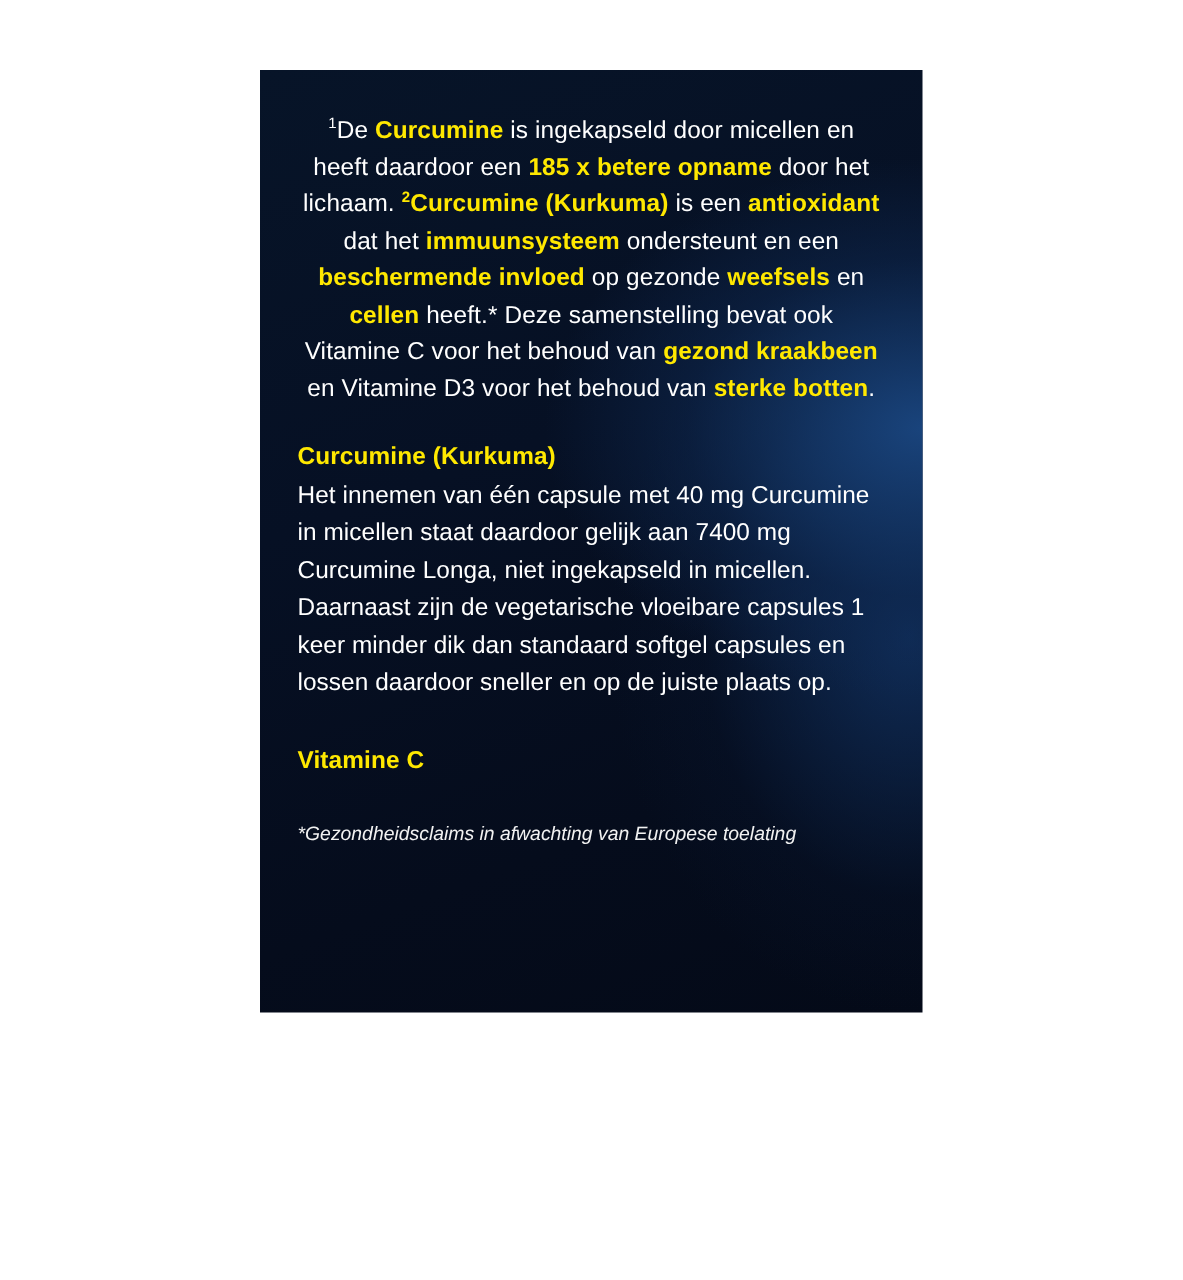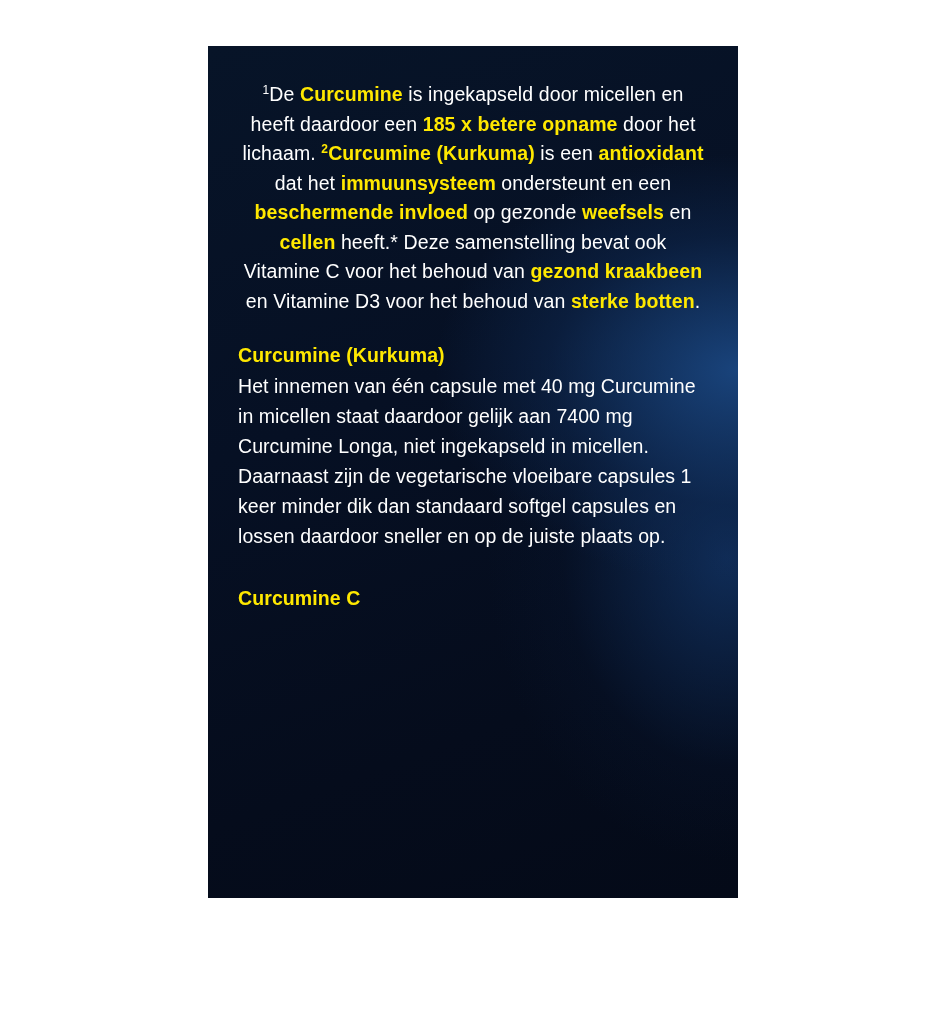--- a/index.html
+++ b/index.html
@@ -10,23 +10,23 @@
   body {
     width: 946px;
     height: 1024px;
     font-family: "Liberation Sans", sans-serif;
     -webkit-font-smoothing: antialiased;
   }
 
   #panel {
     position: absolute;
     left: 208px;
-    top: 46px;
+    top: 56px;
     width: 530px;
-    height: 852px;
+    height: 754px;
     background:
       radial-gradient(ellipse 420px 300px at 100% 38%, rgba(26,70,128,0.95) 0%, rgba(14,40,80,0.55) 45%, rgba(5,14,34,0.0) 72%),
       radial-gradient(ellipse 300px 380px at 98% 60%, rgba(20,58,112,0.7) 0%, rgba(8,24,52,0.25) 55%, rgba(4,12,30,0) 80%),
       linear-gradient(160deg, #071428 0%, #061024 40%, #050c1c 75%, #040a18 100%);
     color: #ffffff;
     box-sizing: border-box;
     padding: 34px 28px 30px 28px;
     overflow: hidden;
   }
 
@@ -93,17 +93,18 @@
     <span class="sup hi">2</span><span class="hi">Curcumine (Kurkuma)</span><span> is een </span><span class="hi">antioxidant</span><span> dat het </span><span class="hi">immuunsysteem</span><span> ondersteunt en een </span><span class="hi">beschermende invloed</span><span> op gezonde </span><span class="hi">weefsels</span><span> en </span><span class="hi">cellen</span><span> heeft.* Deze samenstelling bevat ook Vitamine C voor het behoud van </span><span class="hi">gezond kraakbeen</span><span> en Vitamine D3 voor het behoud van </span><span class="hi">sterke botten</span><span>.</span>
   </p>
 
 
   <div class="section" id="sec-curcumine">
     <h3>Curcumine (Kurkuma)</h3>
     <p>Het innemen van één capsule met 40 mg Curcumine in micellen staat daardoor gelijk aan 7400 mg Curcumine Longa, niet ingekapseld in micellen. Daarnaast zijn de vegetarische vloeibare capsules 1 keer minder dik dan standaard softgel capsules en lossen daardoor sneller en op de juiste plaats op.</p>
   </div>
 
   <div class="section" id="sec-vitc">
-    <h3>Curcumine C</h3>
+    <h3>Vitamine C</h3>
   </div>
 
+  <p class="footnote">*Gezondheidsclaims in afwachting van Europese toelating</p>
 
 </div>
 
 </body></html>

